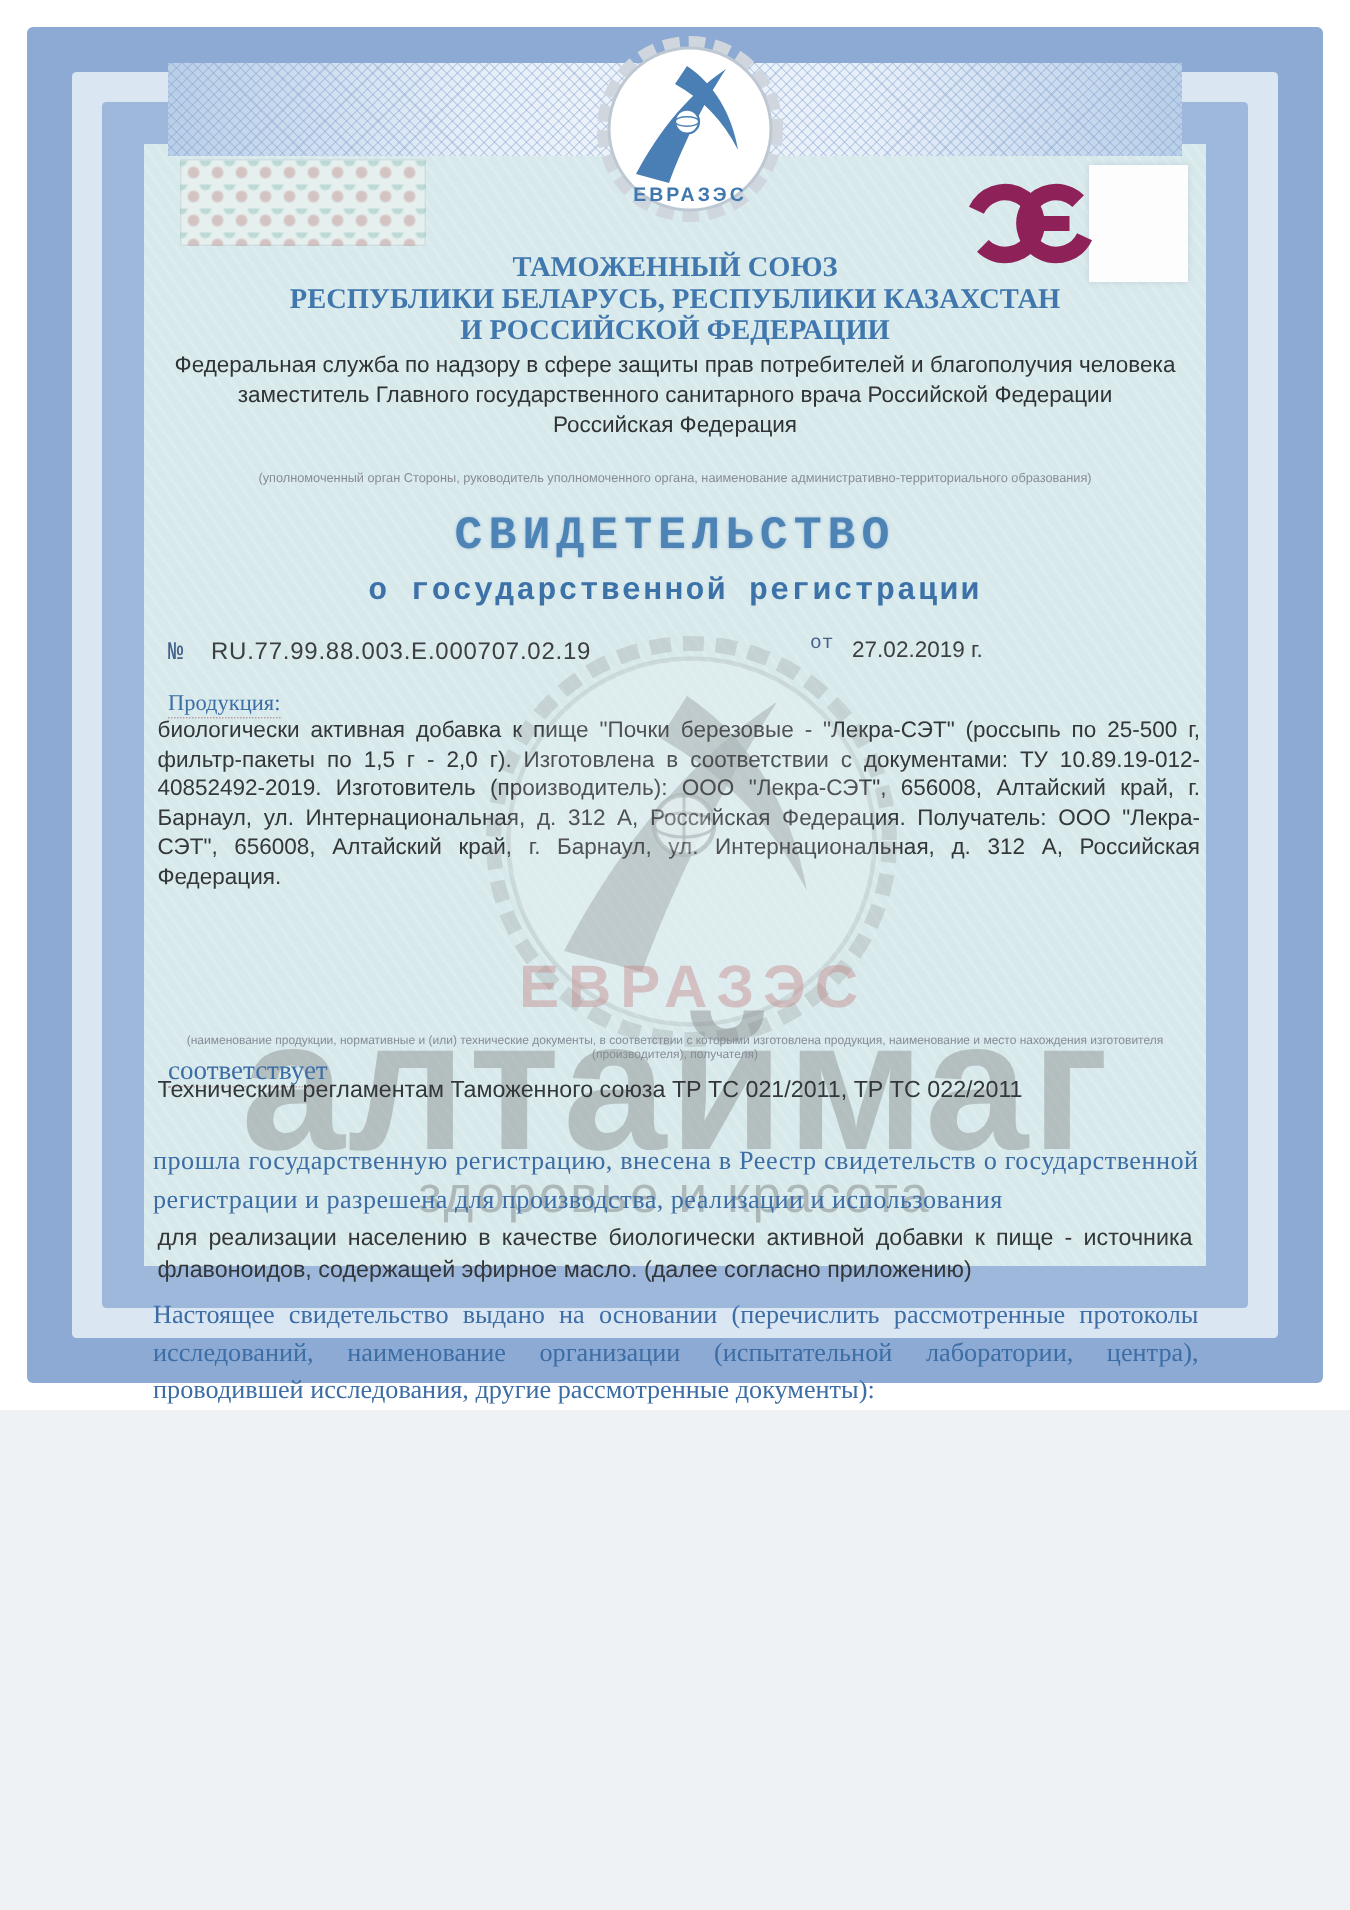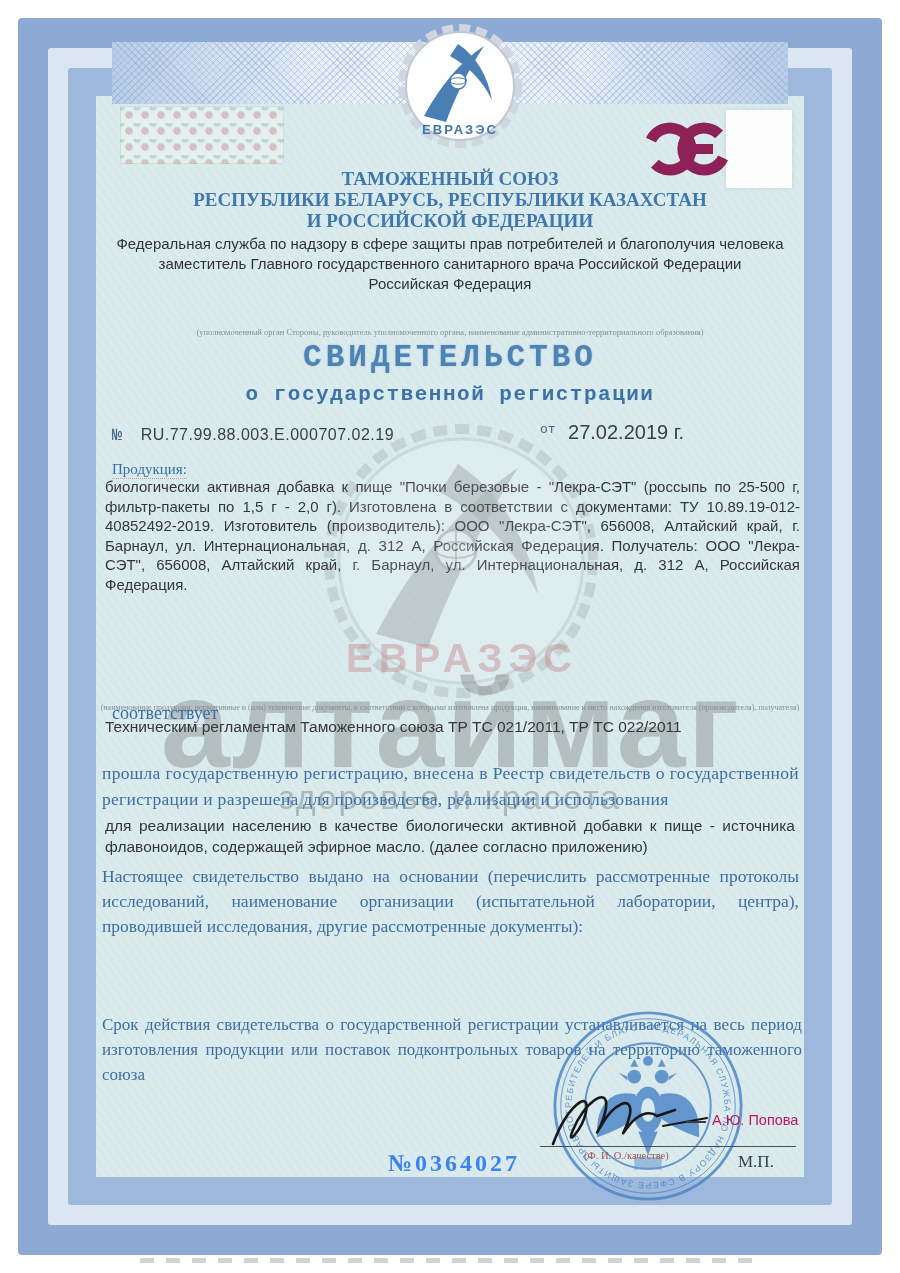--- a/index.html
+++ b/index.html
@@ -1,16 +1,16 @@
 <!DOCTYPE html>
 <html><head>
 <meta charset="utf-8">
 <style>
   html,body{margin:0;padding:0;background:#eef2f4;}
-  .canvas{position:relative;width:900px;height:1273px;background:#ffffff;overflow:hidden;
+  .canvas{position:relative;width:900px;height:940px;background:#ffffff;overflow:hidden;
           font-family:"Liberation Sans",sans-serif;}
   
   .hatch{background-image:
       repeating-linear-gradient(45deg, rgba(255,255,255,.35) 0 1px, transparent 1px 4px),
       repeating-linear-gradient(-45deg, rgba(255,255,255,.3) 0 1px, transparent 1px 4px);}
   .band1{position:absolute;inset:18px;background:#8caad3;border-radius:4px;}
   .band2{position:absolute;inset:48px;background:#dbe6f3;border-radius:3px;}
   .band3{position:absolute;inset:68px;background:#9db8db;border-radius:3px;}
   .paper{position:absolute;inset:96px;background:#d8e9ec;
          background-image:repeating-linear-gradient(55deg, rgba(255,255,255,.12) 0 2px, transparent 2px 7px);}
@@ -30,21 +30,21 @@
       background-size:16px 16px;border:1px solid rgba(150,170,190,.3);}
   .white-patch{position:absolute;left:726px;top:110px;width:66px;height:78px;background:#fdfdfd;
       box-shadow:0 0 4px rgba(120,140,160,.25);}
   .ce-logo{position:absolute;left:642px;top:118px;width:94px;height:62px;}
   
   .ser{font-family:Liberation Mono, monospace;}
   .ctr{left:100px;width:700px;text-align:center;}
   .abs{position:absolute;}
   .hdr{color:#4077ad;font-weight:bold;font-size:19px;font-family:"Liberation Serif",serif;}
   .org{color:#303336;font-size:15px;}
-  .note{color:#868c96;font-family:Liberation Serif, serif;margin-top:14px;}
+  .note{color:#868c96;font-family:Liberation Sans, sans-serif;}
   .blue-ser{color:#3c6da5;font-family:"Liberation Serif",serif;}
   .body-sans{color:#34373a;font-size:15px;line-height:19.5px;text-align:justify;}
   .just{text-align:justify;}
   .dotted-u{border-bottom:1px dotted rgba(160,100,100,.55);padding-bottom:1px;}
   .title-main{font-size:31px;font-weight:bold;letter-spacing:4px;color:#4d83b5;
       text-shadow:0 0 2px rgba(77,131,181,.45);}
   .title-sub{font-size:21px;font-weight:bold;letter-spacing:1.5px;color:#3d72a9;}
   
   .wm-seal{position:absolute;left:318px;top:418px;width:286px;height:286px;opacity:.38;}
   .wm-seal-text{position:absolute;left:322px;top:636px;width:280px;text-align:center;
@@ -113,21 +113,21 @@
 
   <div class="abs ctr ser title-main" style="top:340px">СВИДЕТЕЛЬСТВО</div>
   <div class="abs ctr ser title-sub" style="top:383px">о государственной регистрации</div>
 
   <div class="abs" style="left:112px;top:426px">
     <span class="ser" style="font-size:17px;color:#44628a">№</span>
     <span style="font-size:16px;color:#3b3e42;margin-left:14px;letter-spacing:.5px">RU.77.99.88.003.E.000707.02.19</span>
   </div>
   <div class="abs" style="left:540px;top:421px">
     <span class="ser" style="font-size:13px;color:#44628a;vertical-align:6px">от</span>
-    <span style="font-size:20px;color:#3b3e42;margin-left:8px">27.02.2019 г.</span>
+    <span style="font-size:15px;color:#3b3e42;margin-left:8px">27.02.2019 г.</span>
   </div>
 
   <div class="abs blue-ser" style="left:112px;top:461px;font-size:15px">
     <span class="dotted-u">Продукция:</span>
   </div>
   <div class="abs body-sans" style="left:105px;top:477px;width:695px">биологически активная добавка к пище "Почки березовые - "Лекра-СЭТ" (россыпь по 25-500 г, фильтр-пакеты по 1,5 г - 2,0 г). Изготовлена в соответствии с документами: ТУ 10.89.19-012-40852492-2019. Изготовитель (производитель): ООО "Лекра-СЭТ", 656008, Алтайский край, г. Барнаул, ул. Интернациональная, д. 312 А, Российская Федерация.  Получатель: ООО "Лекра-СЭТ", 656008, Алтайский край, г. Барнаул, ул. Интернациональная, д. 312 А, Российская Федерация.</div>
 
   <svg class="wm-seal" viewBox="0 0 286 286">
     <circle cx="143" cy="143" r="132" fill="none" stroke="rgba(120,120,120,.55)" stroke-width="10" stroke-dasharray="14 8"></circle>
     <circle cx="143" cy="143" r="122" fill="rgba(255,255,255,.35)" stroke="rgba(120,120,120,.4)" stroke-width="3"></circle>

